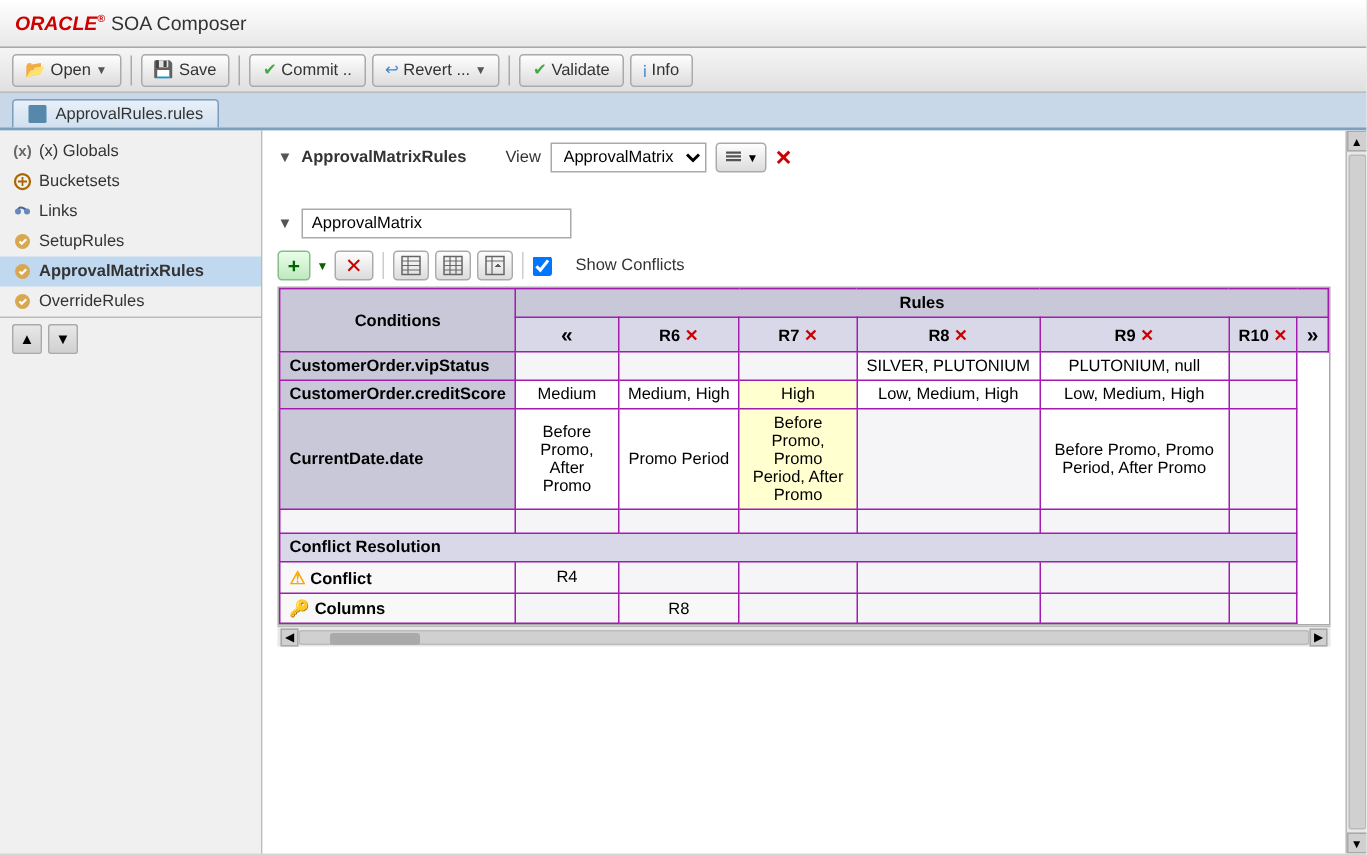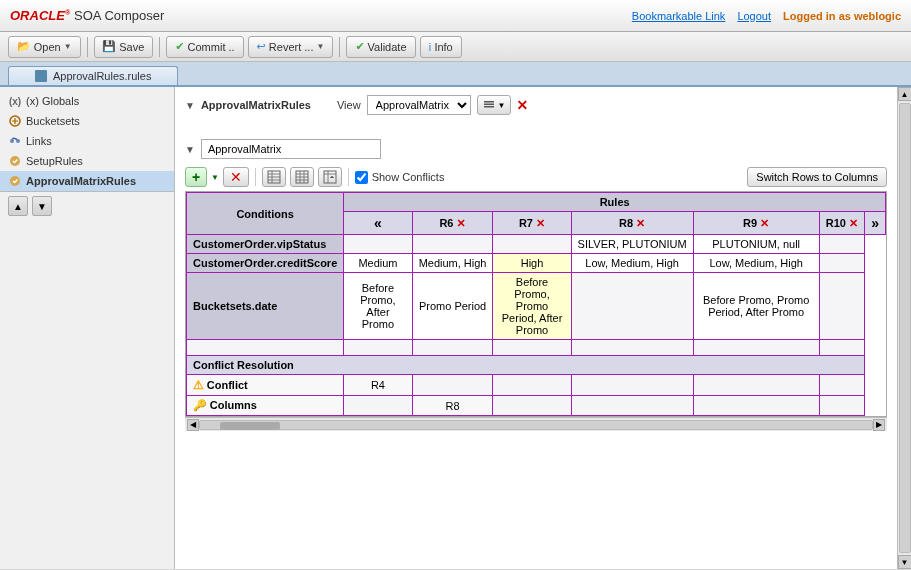--- a/index.html
+++ b/index.html
@@ -17,21 +17,21 @@
     .logged-in span { color: #cc6600; font-weight: bold; }
 
     
     #toolbar { background: linear-gradient(to bottom, #f5f5f5, #e0e0e0); border-bottom: 1px solid #bbb; height: 30px; display: flex; align-items: center; padding: 0 8px; gap: 4px; }
     .toolbar-btn { display: flex; align-items: center; gap: 3px; padding: 2px 8px; background: linear-gradient(to bottom, #fefefe, #dcdcdc); border: 1px solid #aaa; border-radius: 3px; cursor: pointer; font-size: 11px; color: #333; height: 22px; }
     .toolbar-separator { width: 1px; background: #aaa; height: 20px; margin: 0 2px; }
     .dropdown-arrow { font-size: 8px; color: #555; }
 
     
     #tab-bar { background: #c8d8e8; padding: 4px 0 0 8px; border-bottom: 2px solid #7a9fc0; }
-    .tab { display: inline-flex; align-items: center; gap: 6px; background: linear-gradient(to bottom, #e8f0f8, #d0e0f0); border: 1px solid #7a9fc0; border-bottom: none; padding: 3px 26px; border-radius: 3px 3px 0 0; font-size: 11px; color: #333; cursor: pointer; }
+    .tab { display: inline-flex; align-items: center; gap: 6px; background: linear-gradient(to bottom, #e8f0f8, #d0e0f0); border: 1px solid #7a9fc0; border-bottom: none; padding: 3px 10px; border-radius: 3px 3px 0 0; font-size: 11px; color: #333; cursor: pointer; }
     .tab-icon { width: 14px; height: 14px; background: #4a7fa0; border-radius: 2px; display: inline-block; }
 
     
     #main { display: flex; height: calc(570px - 32px - 30px - 26px); }
 
     
     #sidebar { width: 175px; background: #f0f0f0; border-right: 1px solid #bbb; overflow-y: auto; padding: 4px 0; flex-shrink: 0; }
     .sidebar-item { display: flex; align-items: center; gap: 4px; padding: 3px 8px; cursor: pointer; font-size: 11px; color: #333; }
     .sidebar-item.active { background: #c0d8f0; font-weight: bold; }
     .sidebar-section { font-weight: bold; padding: 5px 8px 2px 8px; font-size: 11px; color: #333; }
@@ -58,21 +58,21 @@
     .matrix-section { margin: 8px 10px; }
     .matrix-name { display: flex; align-items: center; gap: 6px; margin-bottom: 8px; }
     .matrix-input { border: 1px solid #aaa; padding: 2px 6px; font-size: 11px; width: 180px; height: 20px; }
 
     
     .table-toolbar { display: flex; align-items: center; gap: 4px; margin-bottom: 4px; }
     .tt-btn { display: flex; align-items: center; gap: 2px; padding: 2px 6px; background: linear-gradient(to bottom, #fefefe, #dcdcdc); border: 1px solid #aaa; border-radius: 3px; cursor: pointer; font-size: 11px; height: 20px; }
     .tt-btn-green { background: linear-gradient(to bottom, #e8ffe8, #c0e8c0); border-color: #88bb88; color: #006600; font-weight: bold; font-size: 14px; width: 22px; justify-content: center; }
     .tt-btn-red { color: #cc0000; font-size: 13px; }
     .tt-separator { width: 1px; background: #ccc; height: 18px; margin: 0 2px; }
-    .checkbox-label { display: flex; align-items: center; gap: 4px; font-size: 11px; color: #333; }
+    .checkbox-label { display: flex; align-items: center; gap: 16px; font-size: 11px; color: #333; }
     .switch-btn { padding: 2px 8px; background: linear-gradient(to bottom, #fefefe, #e0e0e0); border: 1px solid #aaa; border-radius: 3px; cursor: pointer; font-size: 11px; height: 20px; }
 
     
     .rules-table-wrapper { border: 1px solid #aaa; overflow: auto; max-height: 260px; }
     table.rules-table { border-collapse: collapse; font-size: 11px; min-width: 600px; width: 100%; }
     table.rules-table th, table.rules-table td { border: 1px solid #a21caf; padding: 3px 6px; white-space: nowrap; }
     .col-conditions { background: #c8c8d8; font-weight: bold; min-width: 150px; }
     .col-rules-header { background: #c8c8d8; text-align: center; font-weight: bold; }
     .rules-header-row th { background: #d8d8e8; }
     .rule-col-header { background: #d8d8e8; text-align: center; }
@@ -98,27 +98,20 @@
     .content-main { flex: 1; overflow: auto; }
   </style>
 </head>
 <body>
 
 <div id="header">
   <div id="header-left">
     <span class="oracle-logo"><span>ORACLE</span><sup style="font-size:7px">®</sup></span>
     <span class="soa-title">SOA Composer</span>
   </div>
-  <div id="header-right">
-    <a class="header-link">Bookmarkable Link</a>
-    <a class="header-link">Logout</a>
-    <span class="logged-in">
-      <span>Logged in as</span> <span style="color:#cc6600;font-weight:bold">weblogic</span>
-    </span>
-  </div>
 </div>
 
 <div id="toolbar">
   <button class="toolbar-btn">
     <span style="color:#cc8800">📂</span>
     <span>Open</span>
     <span class="dropdown-arrow">▼</span>
   </button>
   <span class="toolbar-separator"></span>
   <button class="toolbar-btn">
@@ -189,20 +182,29 @@
       <span>SetupRules</span>
     </div>
     <div class="sidebar-item active">
       <span class="icon-box">
         <svg width="14" height="14" viewBox="0 0 14 14">
             <circle cx="7" cy="7" r="5" fill="#d8a850"></circle>
             <path d="M5 7 L6.5 8.5 L9.5 5.5" stroke="white" stroke-width="1.5" fill="none"></path>
           </svg>
       </span>
       <span style="font-size:11px;font-weight:bold">ApprovalMatrixRules</span>
+    </div>
+    <div class="sidebar-item">
+      <span class="icon-box">
+        <svg width="14" height="14" viewBox="0 0 14 14">
+            <circle cx="7" cy="7" r="5" fill="#d8a850"></circle>
+            <path d="M5 7 L6.5 8.5 L9.5 5.5" stroke="white" stroke-width="1.5" fill="none"></path>
+          </svg>
+      </span>
+      <span>OverrideRules</span>
     </div>
 
     <div style="flex:1"></div>
     <div id="sidebar-nav">
       <div class="nav-arrow">▲</div>
       <div class="nav-arrow">▼</div>
     </div>
   </div>
 
   <div id="content">
@@ -268,21 +270,20 @@
                   <line x1="5" y1="1" x2="5" y2="13" stroke="#666" stroke-width="0.8"></line>
                   <path d="M7 8 L9 6 L11 8" fill="#555" stroke="#555" stroke-width="0.5"></path>
                 </svg>
             </button>
             <span class="tt-separator"></span>
             <label class="checkbox-label">
               <input type="checkbox" checked="" style="">
               <span>Show Conflicts</span>
             </label>
             <span style="flex:1"></span>
-            <button class="switch-btn">Switch Rows to Columns</button>
           </div>
 
           <div class="rules-table-wrapper">
             <table class="rules-table">
               <thead>
                 <tr>
                   <th class="col-conditions" rowspan="2">Conditions</th>
                   <th class="col-rules-header" colspan="7">Rules</th>
                 </tr>
                 <tr class="rules-header-row">
@@ -321,21 +322,21 @@
                   <td class="col-conditions">CustomerOrder.creditScore</td>
                   <td class="cell-value">Medium</td>
                   <td class="cell-value">Medium, High</td>
                   <td class="cell-value highlight-cell">High</td>
                   <td class="cell-value">Low, Medium, High</td>
                   <td class="cell-value">Low, Medium, High</td>
                   <td class="empty"></td>
                 </tr>
 
                 <tr>
-                  <td class="col-conditions">Bucketsets.date</td>
+                  <td class="col-conditions">CurrentDate.date</td>
                   <td class="cell-value" style="white-space:normal">Before Promo, After Promo</td>
                   <td class="cell-value" style="white-space:normal">Promo Period</td>
                   <td class="cell-value highlight-cell" style="white-space:normal">Before Promo, Promo Period, After Promo</td>
                   <td class="cell-value empty"></td>
                   <td class="cell-value" style="white-space:normal">Before Promo, Promo Period, After Promo</td>
                   <td class="empty"></td>
                 </tr>
 
                 <tr>
                   <td class="col-conditions empty" style="height:16px;"></td>

